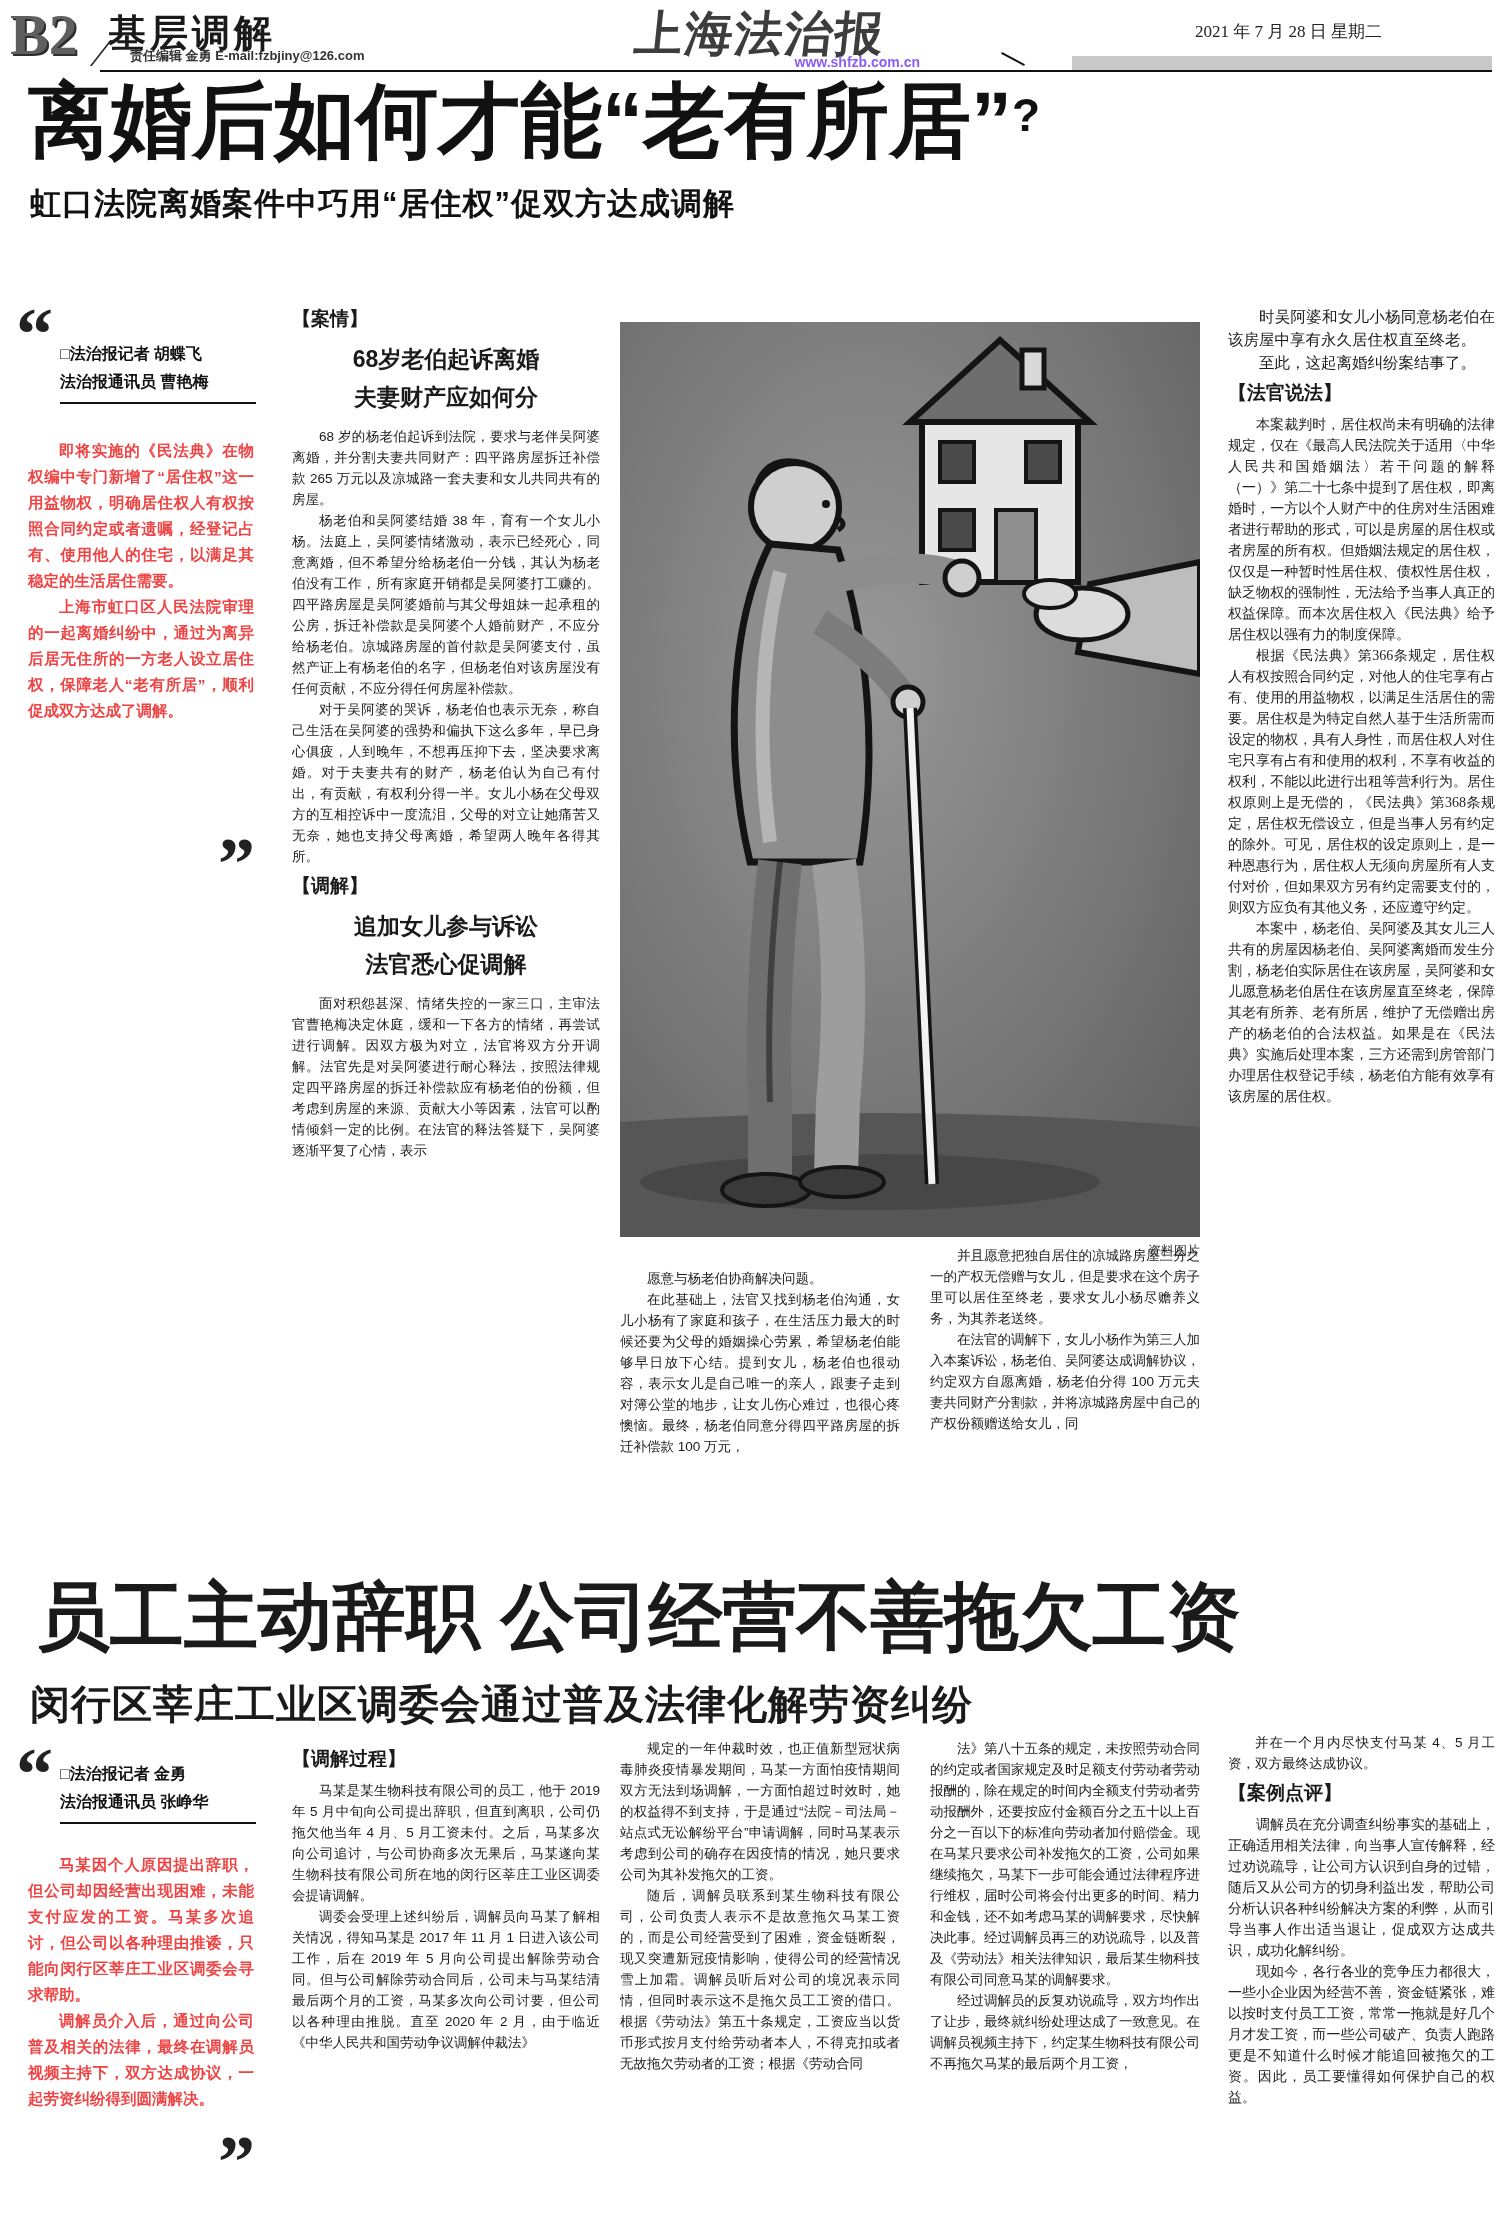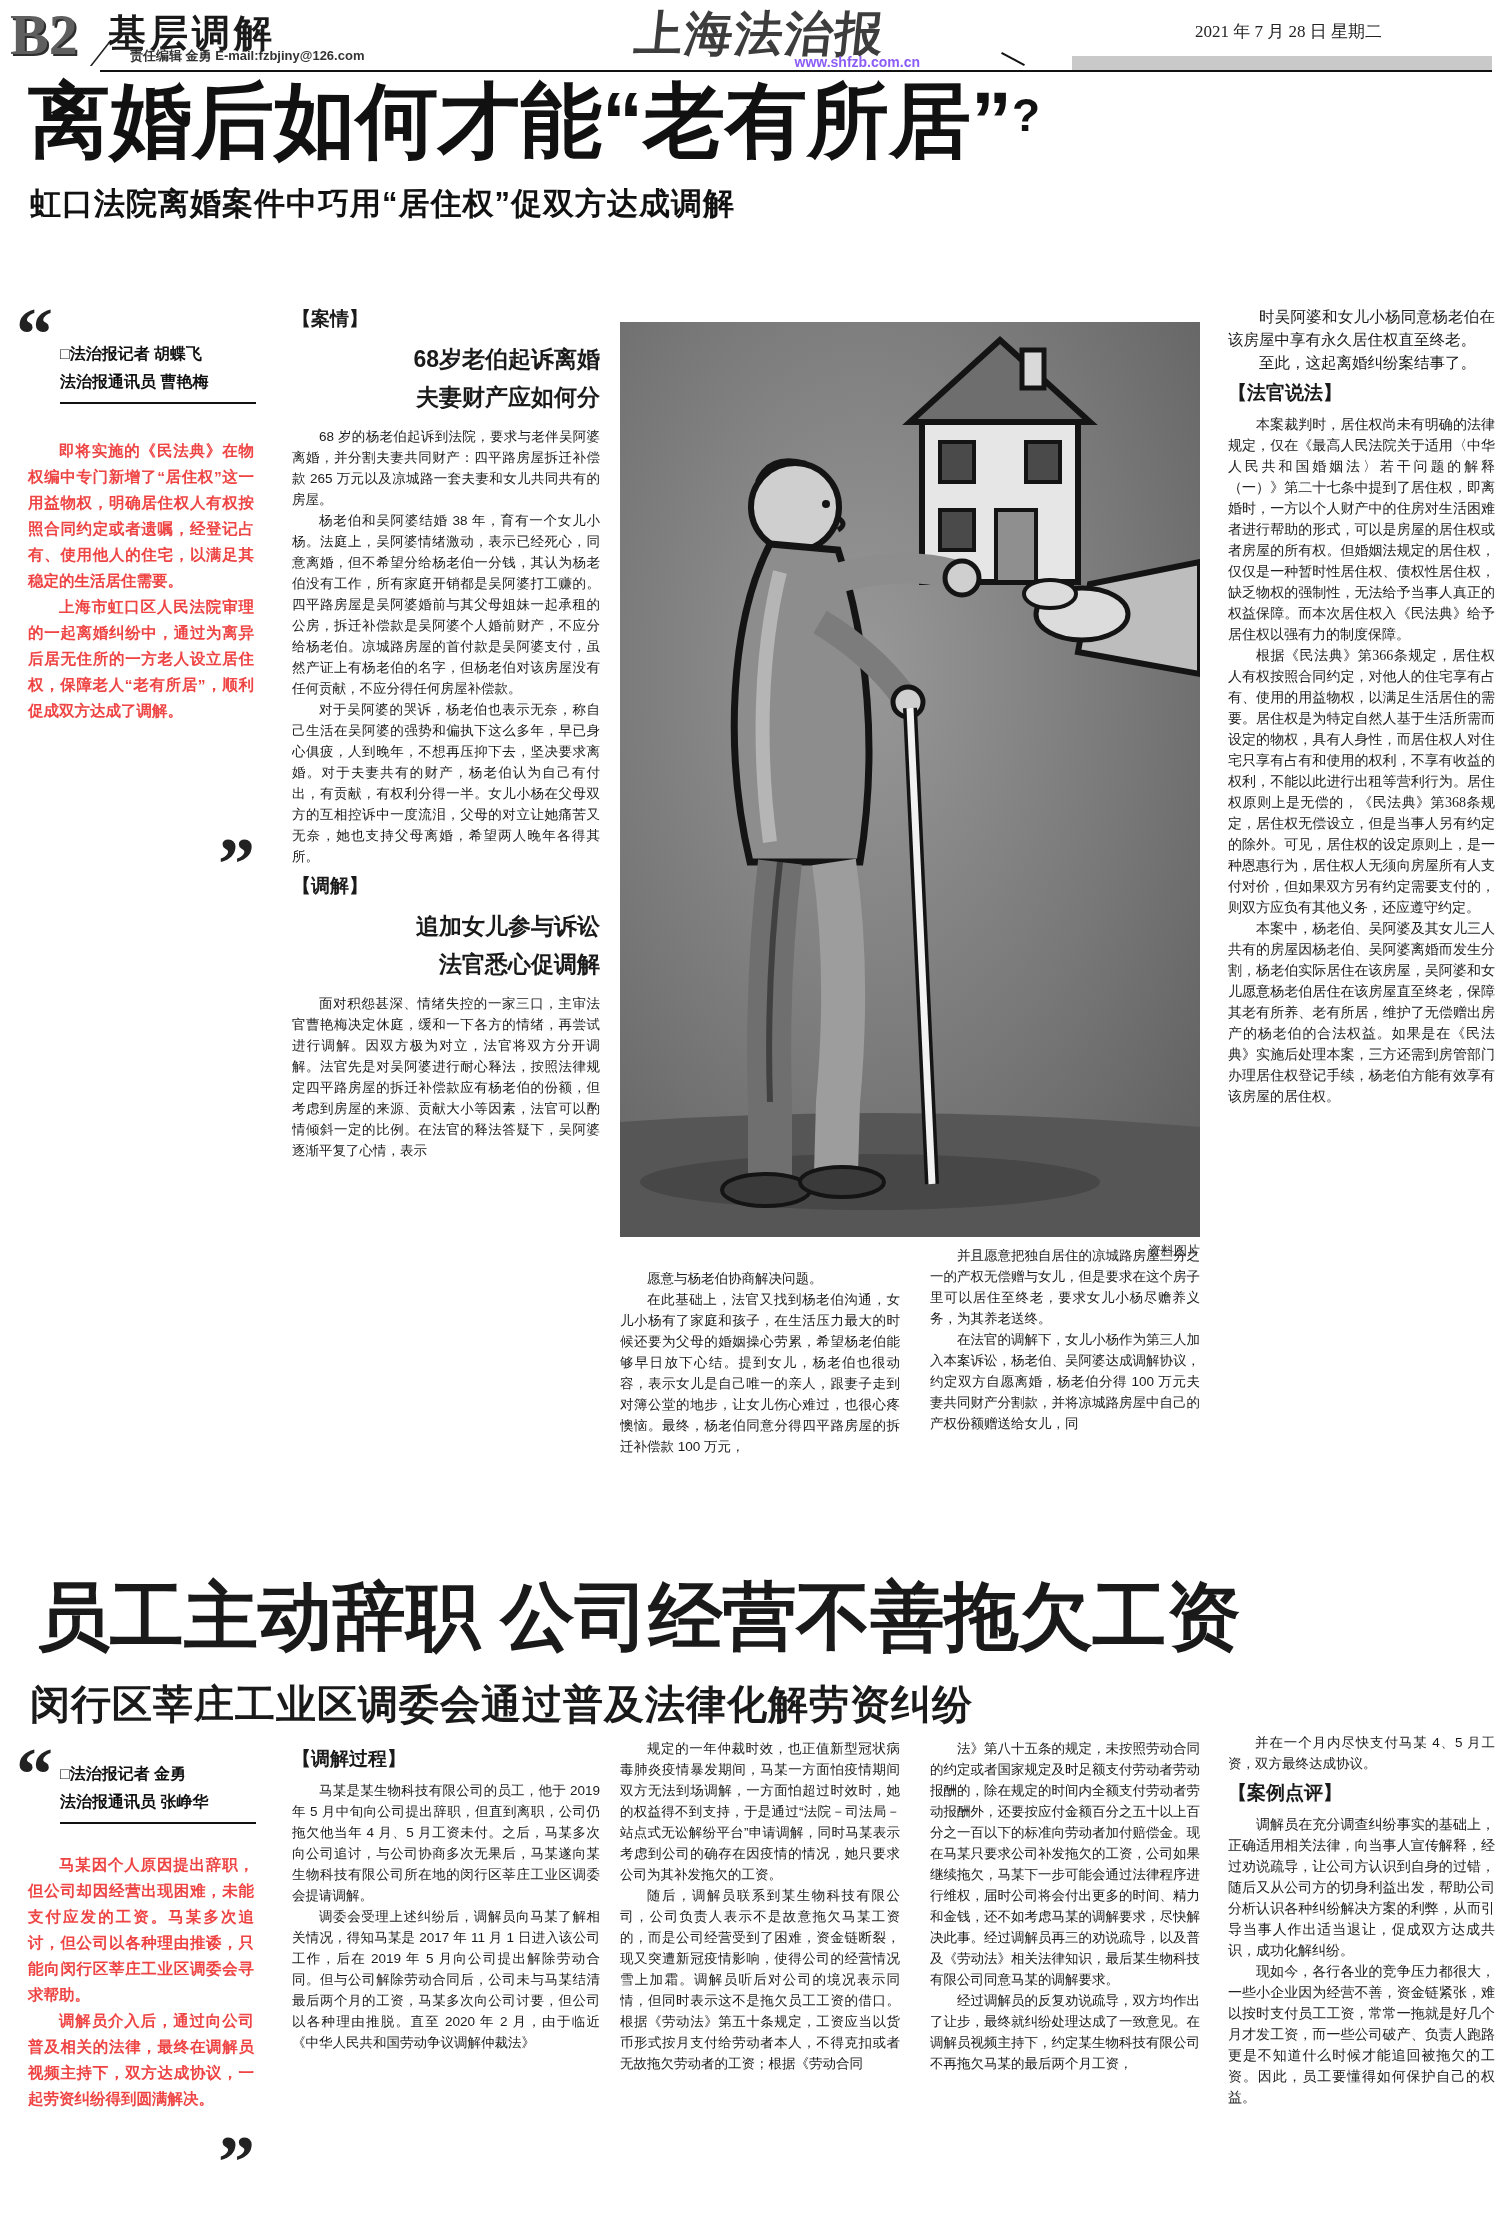--- a/index.html
+++ b/index.html
@@ -39,21 +39,21 @@
   .byline{font-size:16px;font-weight:bold;line-height:28px;color:#111;}
   .byline-rule{height:2px;background:#111;margin-top:6px;}
   .bl1{left:60px;top:340px;width:196px;}
   .bl2{left:60px;top:1760px;width:196px;}
   .sidebar-text{font-size:15.5px;font-weight:bold;line-height:26px;text-align:justify;color:#ef4444;}
   .sb1{left:28px;top:438px;width:226px;height:430px;}
   .sb2{left:28px;top:1852px;width:226px;height:330px;}
   .sidebar-text p{margin:0;text-indent:2em;}
   
   .colblocks .bh{font-size:19px;font-weight:bold;margin:6px 0 8px 0;}
-  .colblocks .bsub{font-size:23px;font-weight:bold;text-align:right;line-height:38px;margin:4px 0 10px 0;}
+  .colblocks .bsub{font-size:23px;font-weight:bold;text-align:center;line-height:38px;margin:4px 0 10px 0;}
   .colblocks .bp{font-size:13.5px;line-height:21px;text-align:justify;text-indent:2em;margin:0;}
   .colblocks .bpk{font-family:"Liberation Serif","DejaVu Serif",serif;font-size:14px;line-height:21px;
                   text-align:justify;text-indent:2em;margin:0;color:#222;}
   .a1c1{left:292px;top:300px;width:308px;height:1172px;overflow:hidden;}
   .a1c2{left:620px;top:1268px;width:280px;height:208px;overflow:hidden;}
   .a1c3{left:930px;top:1245px;width:270px;height:231px;overflow:hidden;}
   .a1cr{left:1228px;top:305px;width:267px;height:1172px;overflow:hidden;}
   .a1cr .bp{font-size:15.5px;line-height:23px;}
   .a2c1{left:292px;top:1740px;width:308px;height:478px;overflow:hidden;}
   .a2c2{left:620px;top:1738px;width:280px;height:480px;overflow:hidden;}

